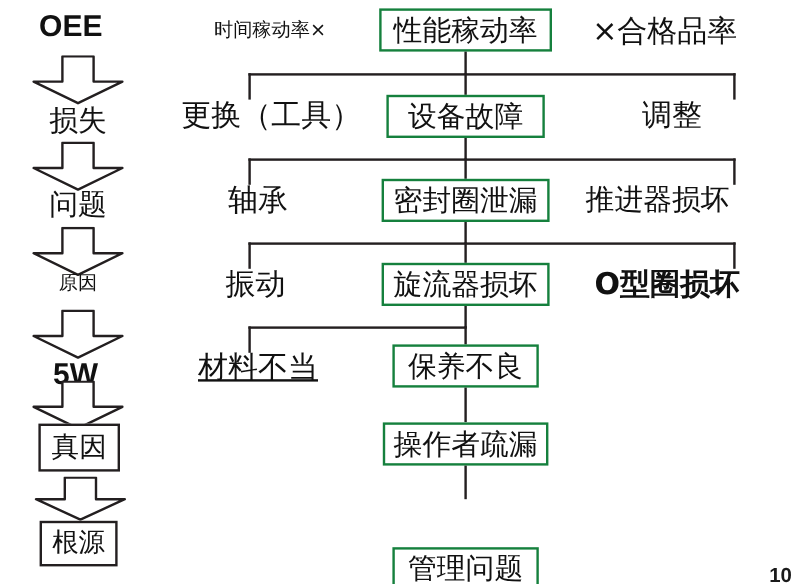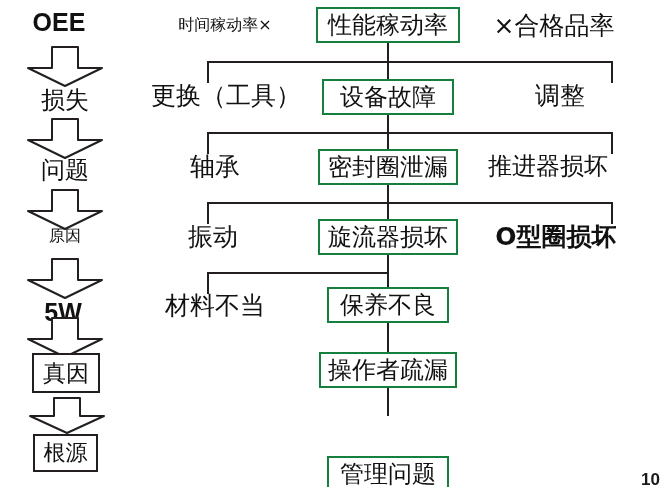--- a/index.html
+++ b/index.html
@@ -178,21 +178,21 @@
 
   <div class="node boxed cjk" style="left:318px; top:219px; width:140px; height:36px; font-size:24px;">旋流器损坏</div>
 
   <div class="node plain cjk bold" style="left:484px; top:219px; width:144px; height:34px; font-size:25px; font-weight:bold;">O型圈损坏</div>
 
   <div class="ln lnv" style="left:387px; top:255px; height:18px;"></div>
   <div class="ln lnh" style="left:207px; top:272px; width:182px;"></div>
   <div class="ln lnv" style="left:207px; top:272px; height:22px;"></div>
   <div class="ln lnv" style="left:387px; top:272px; height:18px;"></div>
 
-  <div class="node plain cjk" style="left:140px; top:288px; width:150px; height:34px; font-size:25px;">材料不当</div>
+  <div class="node plain cjk" style="left:140px; top:288px; width:150px; height:34px; font-size:25px;text-decoration:underline;">材料不当</div>
 
   <div class="node boxed cjk" style="left:327px; top:287px; width:122px; height:36px; font-size:24px;">保养不良</div>
 
   <div class="ln lnv" style="left:387px; top:323px; height:29px;"></div>
 
   <div class="node boxed cjk" style="left:319px; top:352px; width:138px; height:36px; font-size:24px;">操作者疏漏</div>
 
   <div class="ln lnv" style="left:387px; top:388px; height:28px;"></div>
 
   <div class="node boxed cjk" style="left:327px; top:416px; width:122px; height:36px; font-size:24px;margin-top:40px;">管理问题</div>

